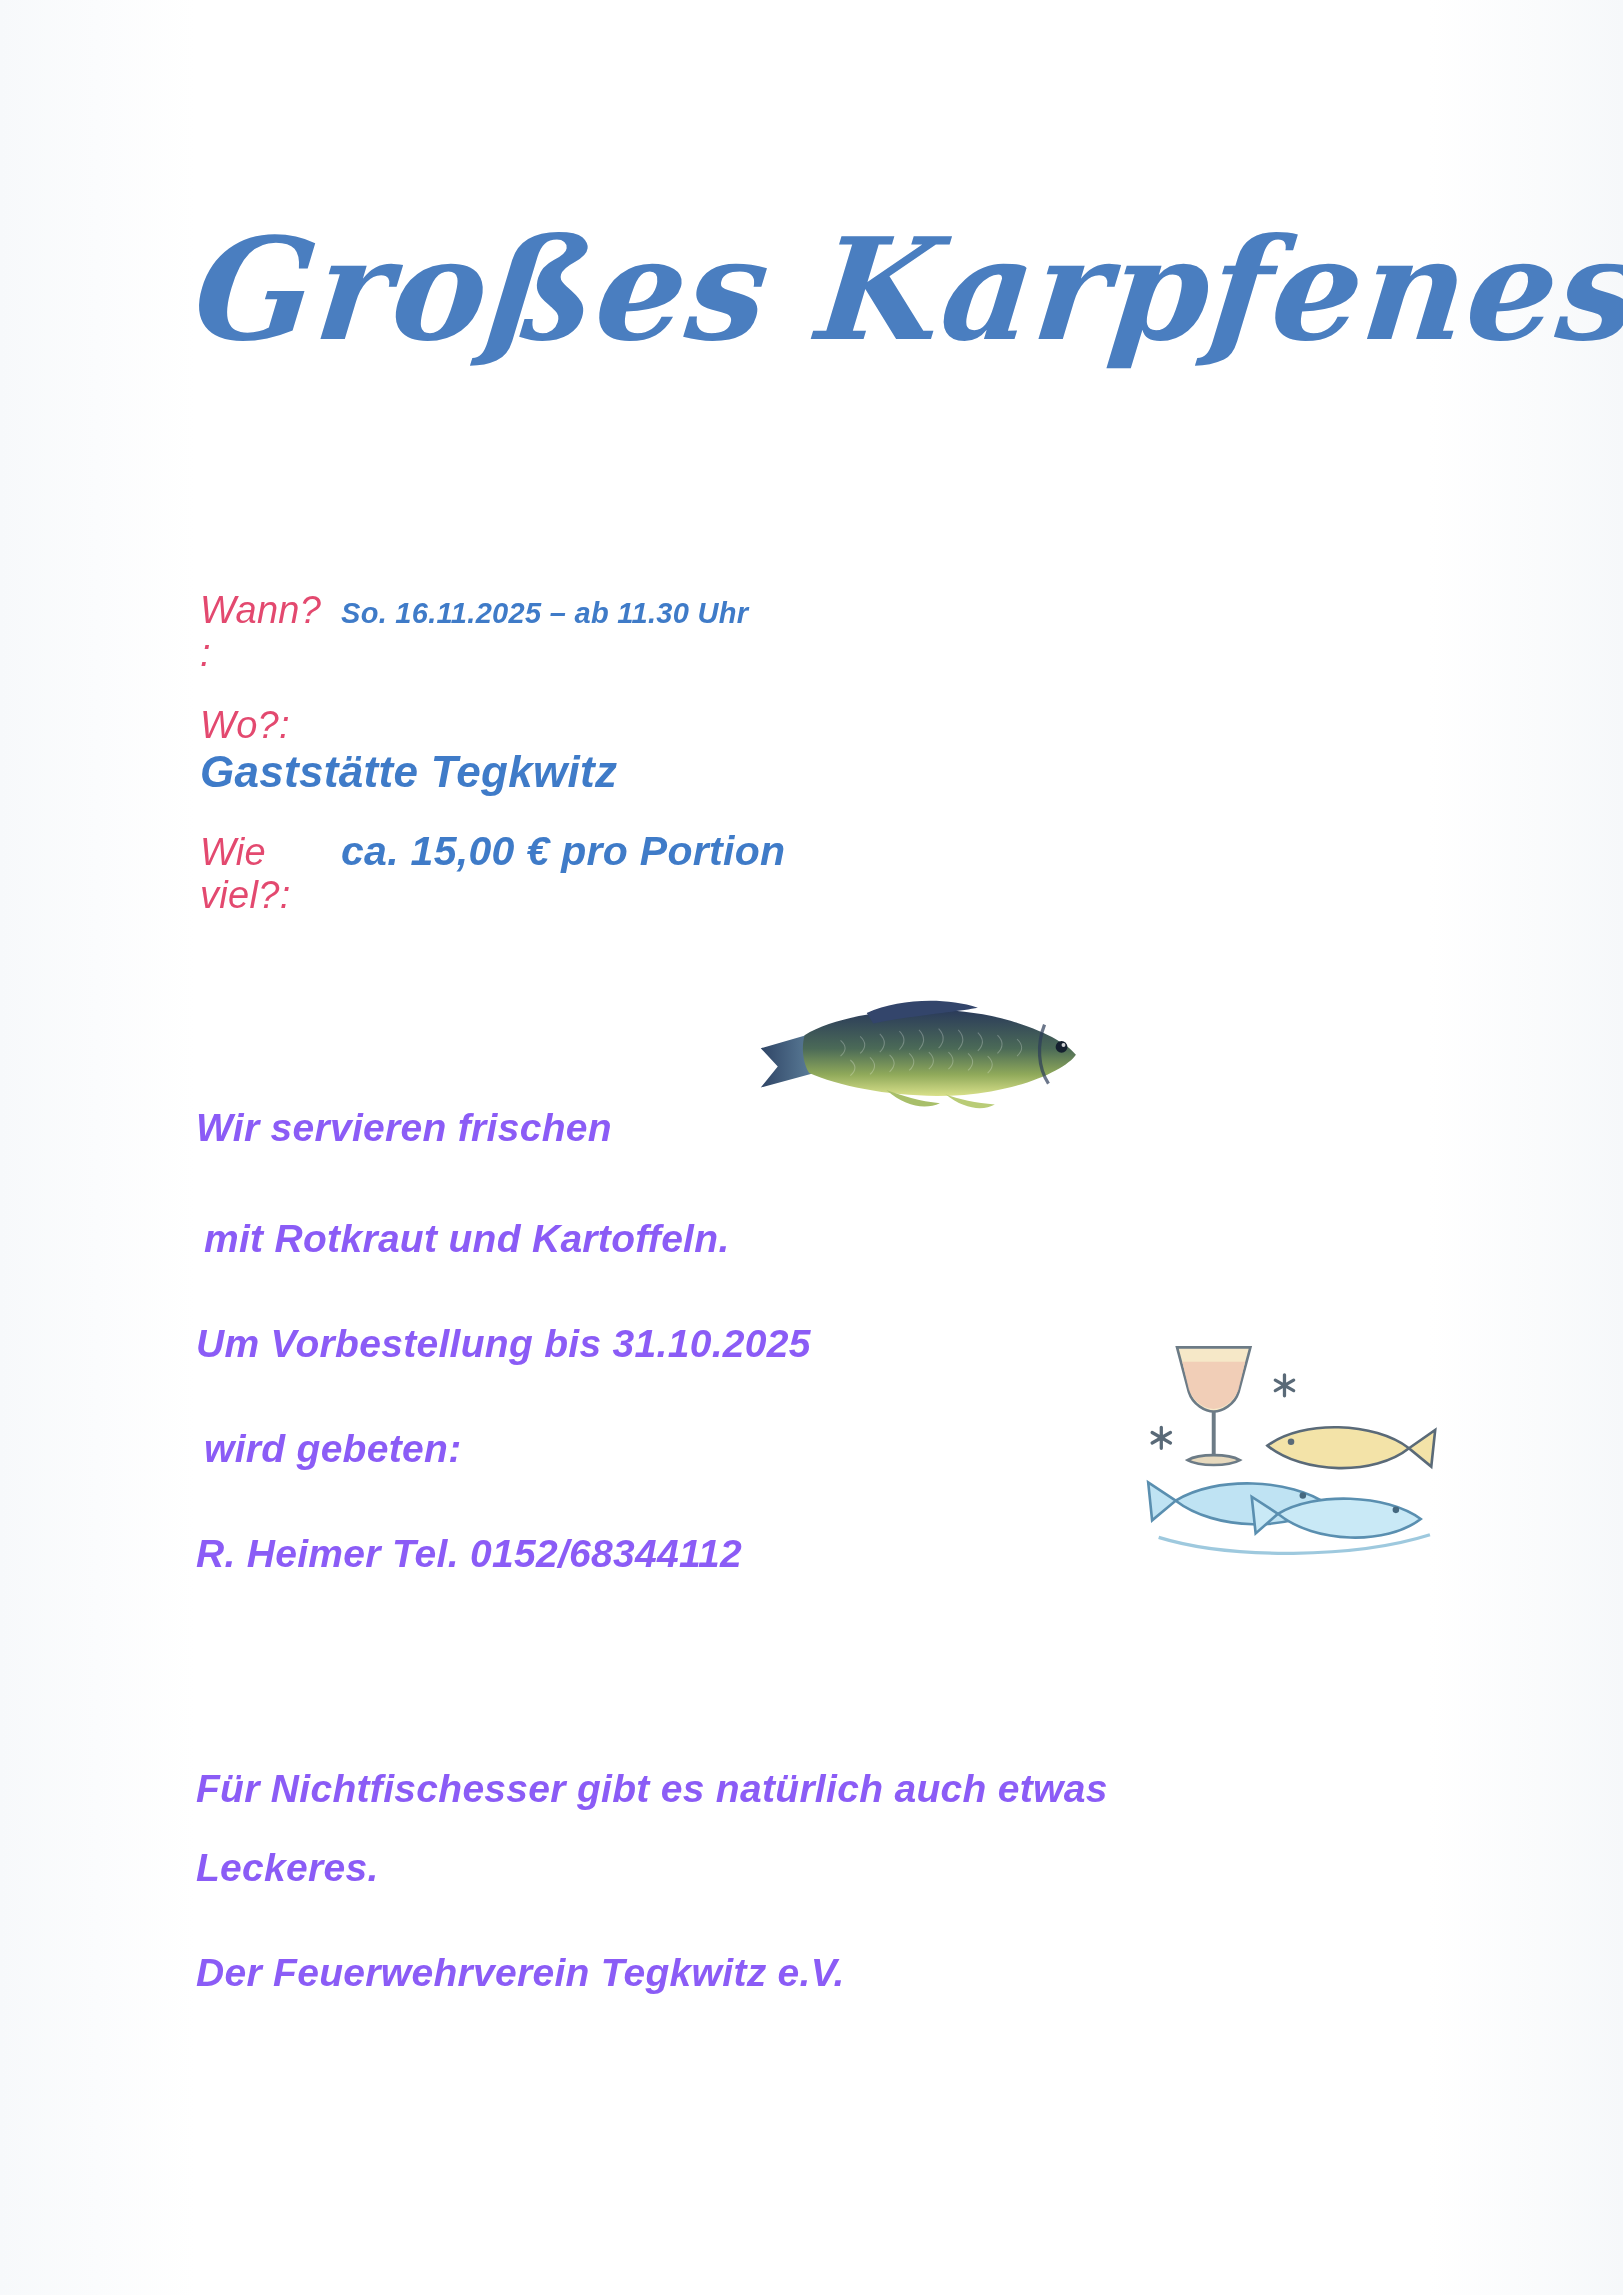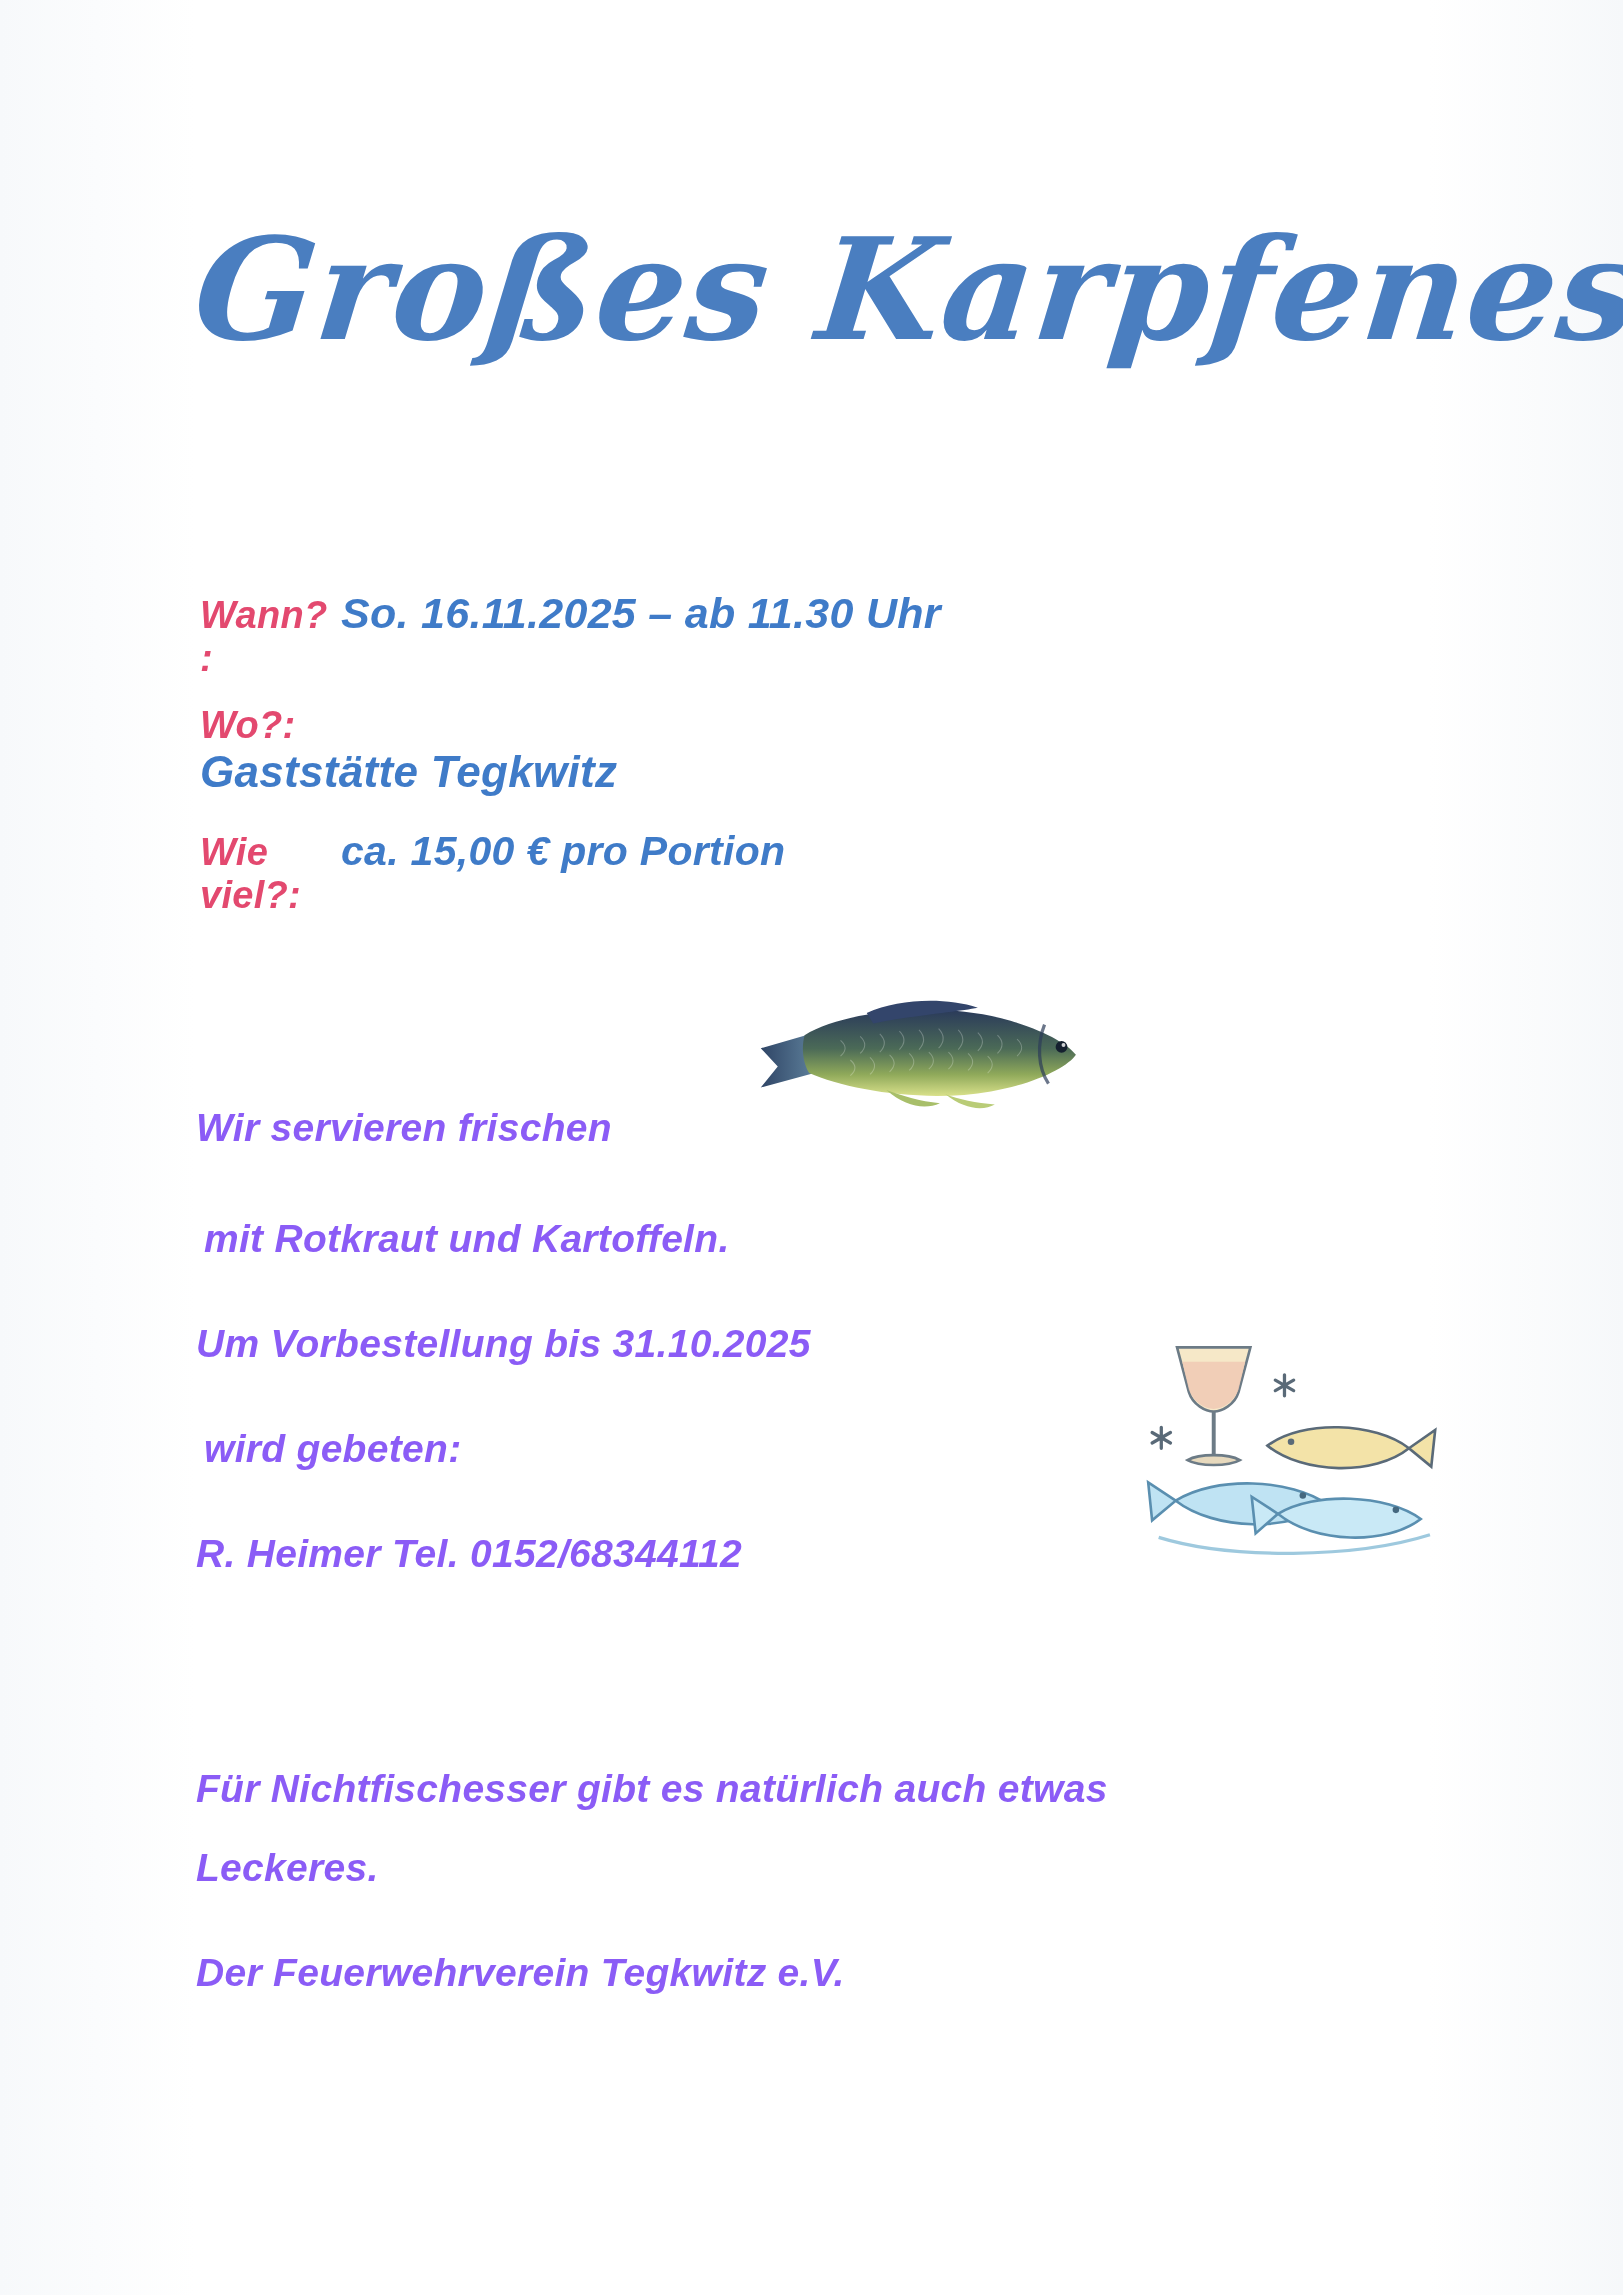--- a/index.html
+++ b/index.html
@@ -47,35 +47,35 @@
   .qa {
     position: absolute;
     left: 200px;
   }
   .qa-row {
     display: flex;
     align-items: baseline;
   }
   .qa-label {
     color: #e3496f;
-    font-weight: 700;
+    font-weight: 400;
     font-style: italic;
     font-size: 38px;
     letter-spacing: 0.3px;
   }
   .qa-value {
     color: #3f7bc8;
     font-weight: 700;
     font-style: italic;
     letter-spacing: 0.3px;
   }
 
   #row-when { top: 589px; }
   #row-when .qa-label { width: 141px; }
-  #row-when .qa-value { font-size: 43px; }
+  #row-when .qa-value { font-size: 29px; }
 
   #row-where { top: 704px; flex-direction: column; }
   #row-where .qa-label { width: 141px; }
   #row-where .qa-value { font-size: 44px; }
 
   #row-price { top: 828px; justify-content: space-between; }
   #row-price .qa-label { width: 141px; }
   #row-price .qa-value { font-size: 41px; font-style: italic; }
 
   

